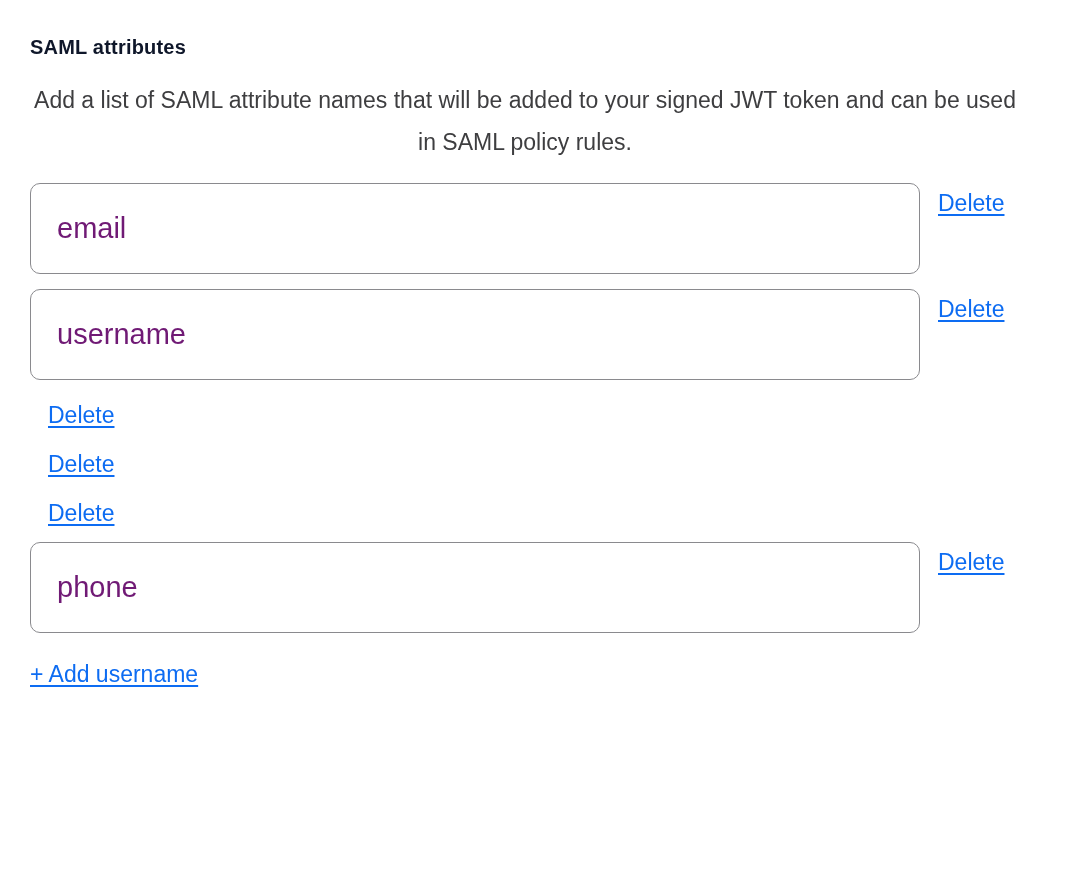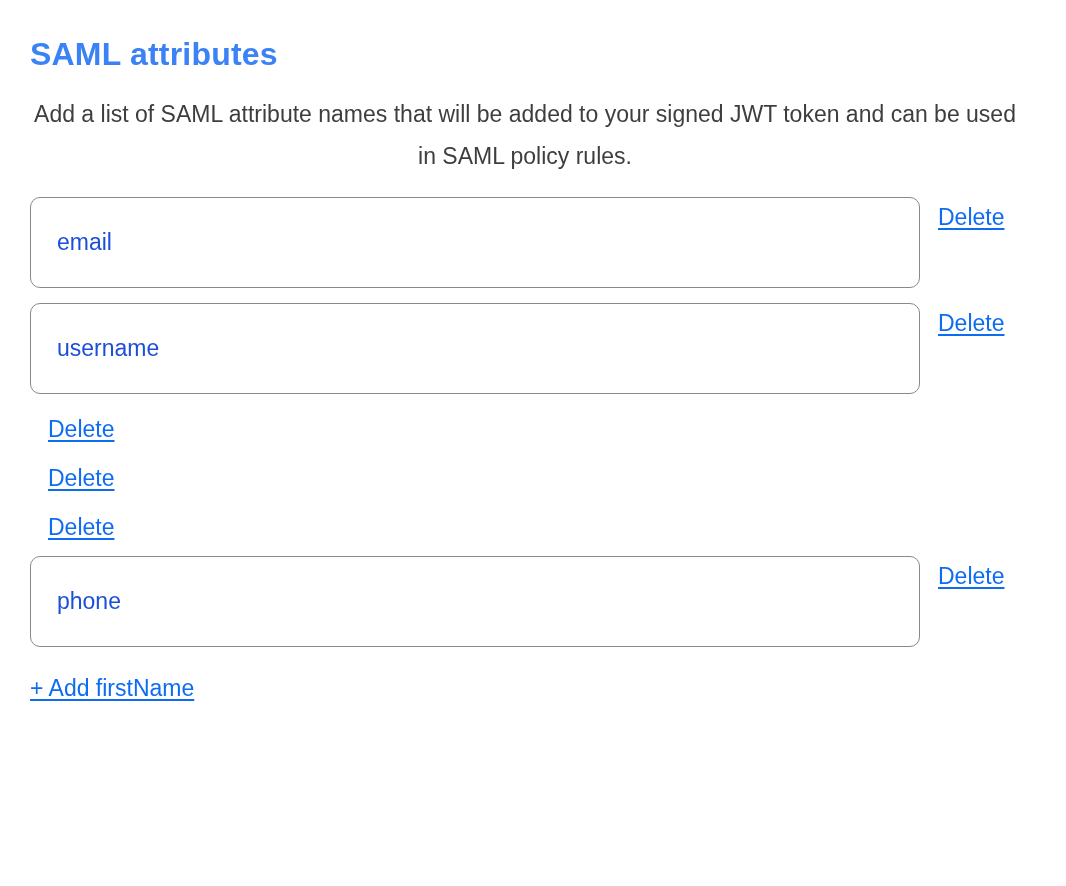--- a/index.html
+++ b/index.html
@@ -11,23 +11,23 @@
   .page {
     width: 1066px;
     height: 886px;
     box-sizing: border-box;
     background: #ffffff;
     padding: 36px 30px 0 30px;
     overflow: hidden;
   }
   .heading {
     margin: 0 0 20px 0;
-    font-size: 32px;
+    font-size: 20px;
     font-weight: 700;
-    color: #3b82f6;
+    color: #0f172a;
     letter-spacing: 0.2px;
   }
   .description {
     margin: 0 0 20px 0;
     font-size: 23px;
     line-height: 42px;
     color: #3e3e40;
     max-width: 990px;
     text-align: center;
   }
@@ -38,22 +38,22 @@
   }
   .attr-input {
     box-sizing: border-box;
     width: 890px;
     height: 91px;
     border: 1.5px solid #8a8a8e;
     border-radius: 10px;
     background: #ffffff;
     padding: 0 20px 0 26px;
     font-family: "Liberation Sans", "DejaVu Sans", sans-serif;
-    font-size: 23px;
-    color: #1d4ed8;
+    font-size: 29px;
+    color: #701a75;
     outline: none;
   }
   .delete-link {
     margin-left: 18px;
     margin-top: 7px;
     font-size: 23px;
     color: #0d6cf2;
     text-underline-offset: 3px;
     white-space: nowrap;
   }
@@ -96,14 +96,14 @@
   <div class="attr-row">
     <a href="#" class="delete-link">Delete</a>
   </div>
 
   <div class="attr-row">
     <input type="text" class="attr-input" value="phone" style="">
     <a href="#" class="delete-link">Delete</a>
   </div>
 </div>
 
-  <a href="#" class="add-link">+ Add firstName</a>
+  <a href="#" class="add-link">+ Add username</a>
 </div>
 
 </body></html>

